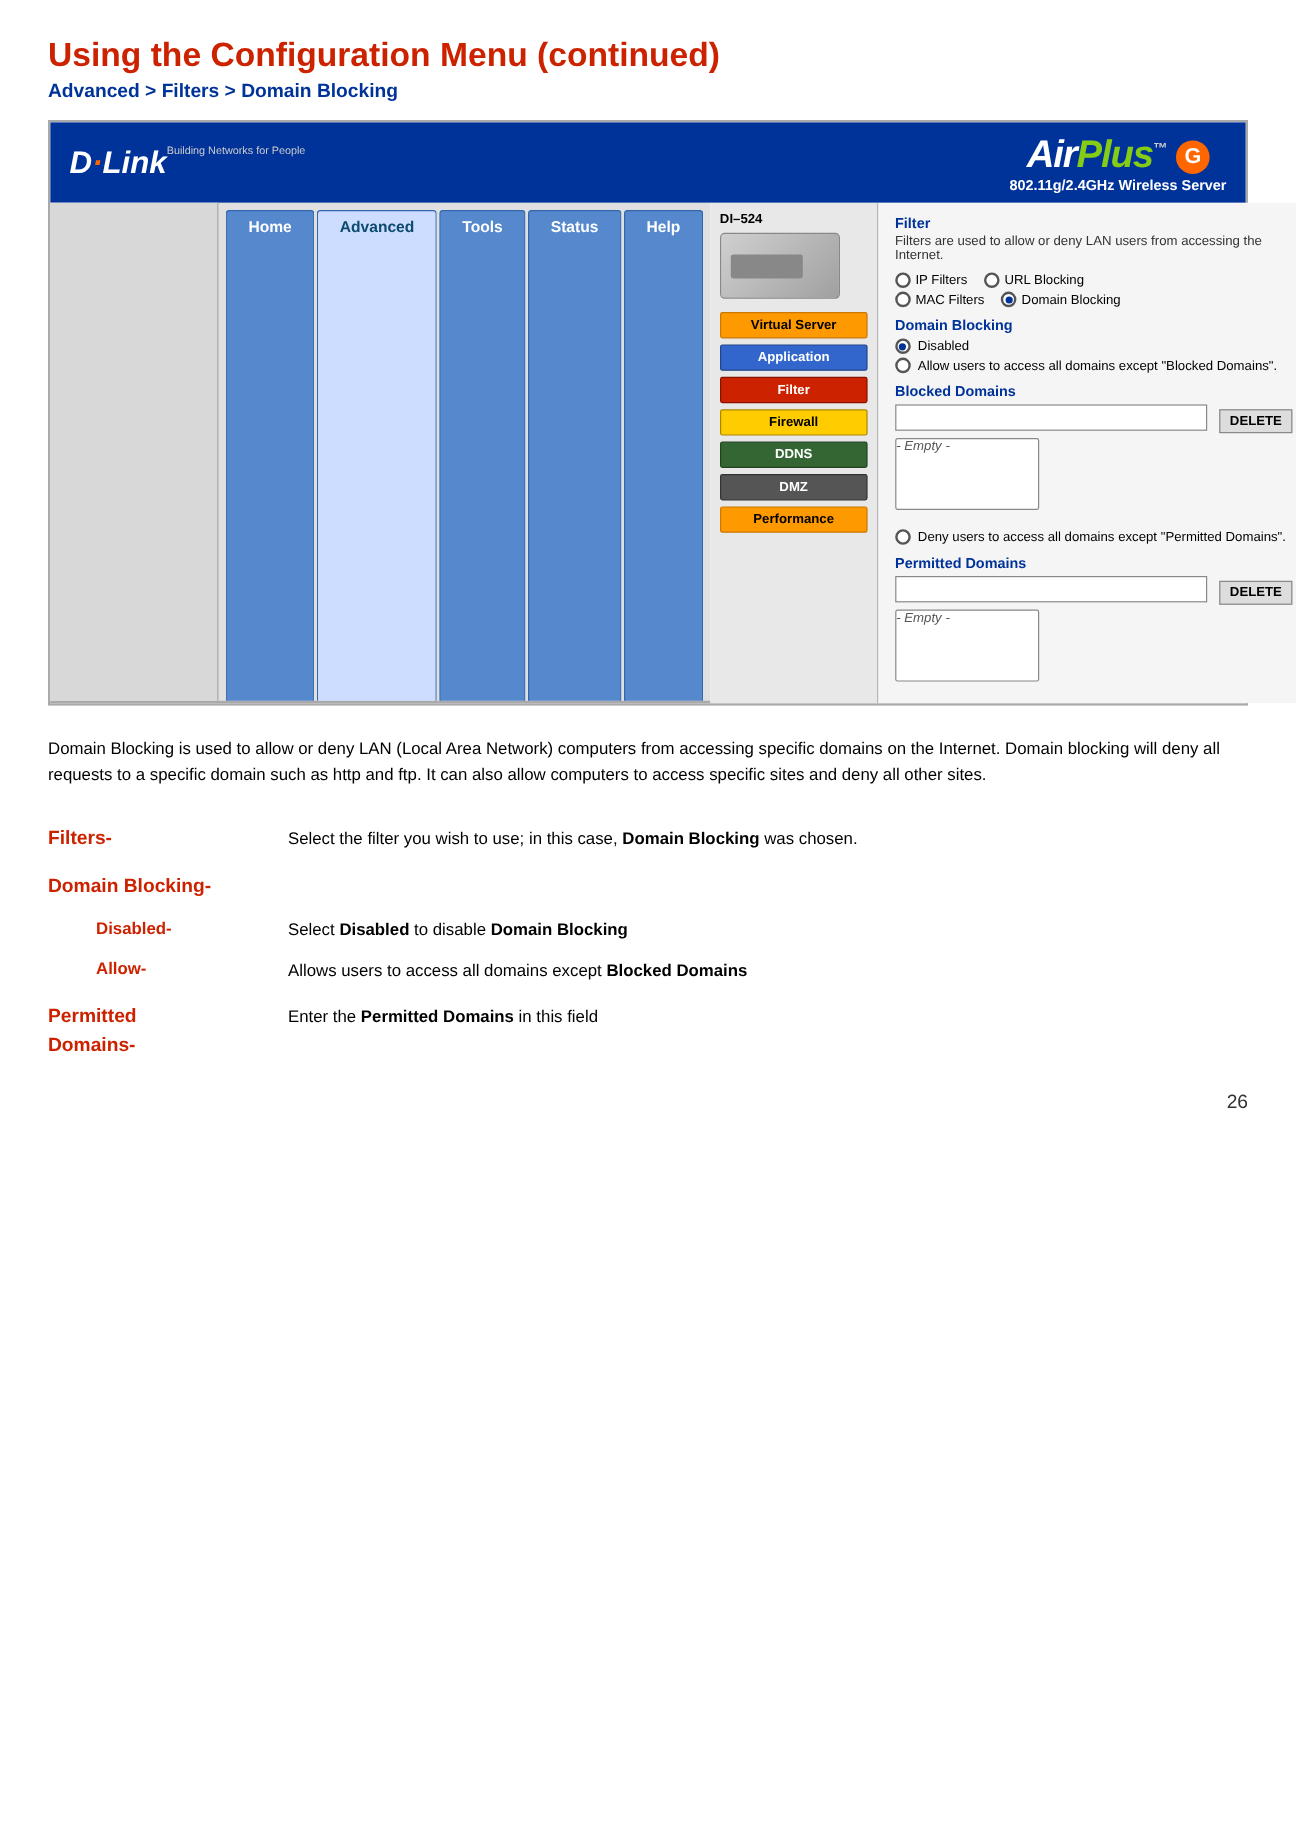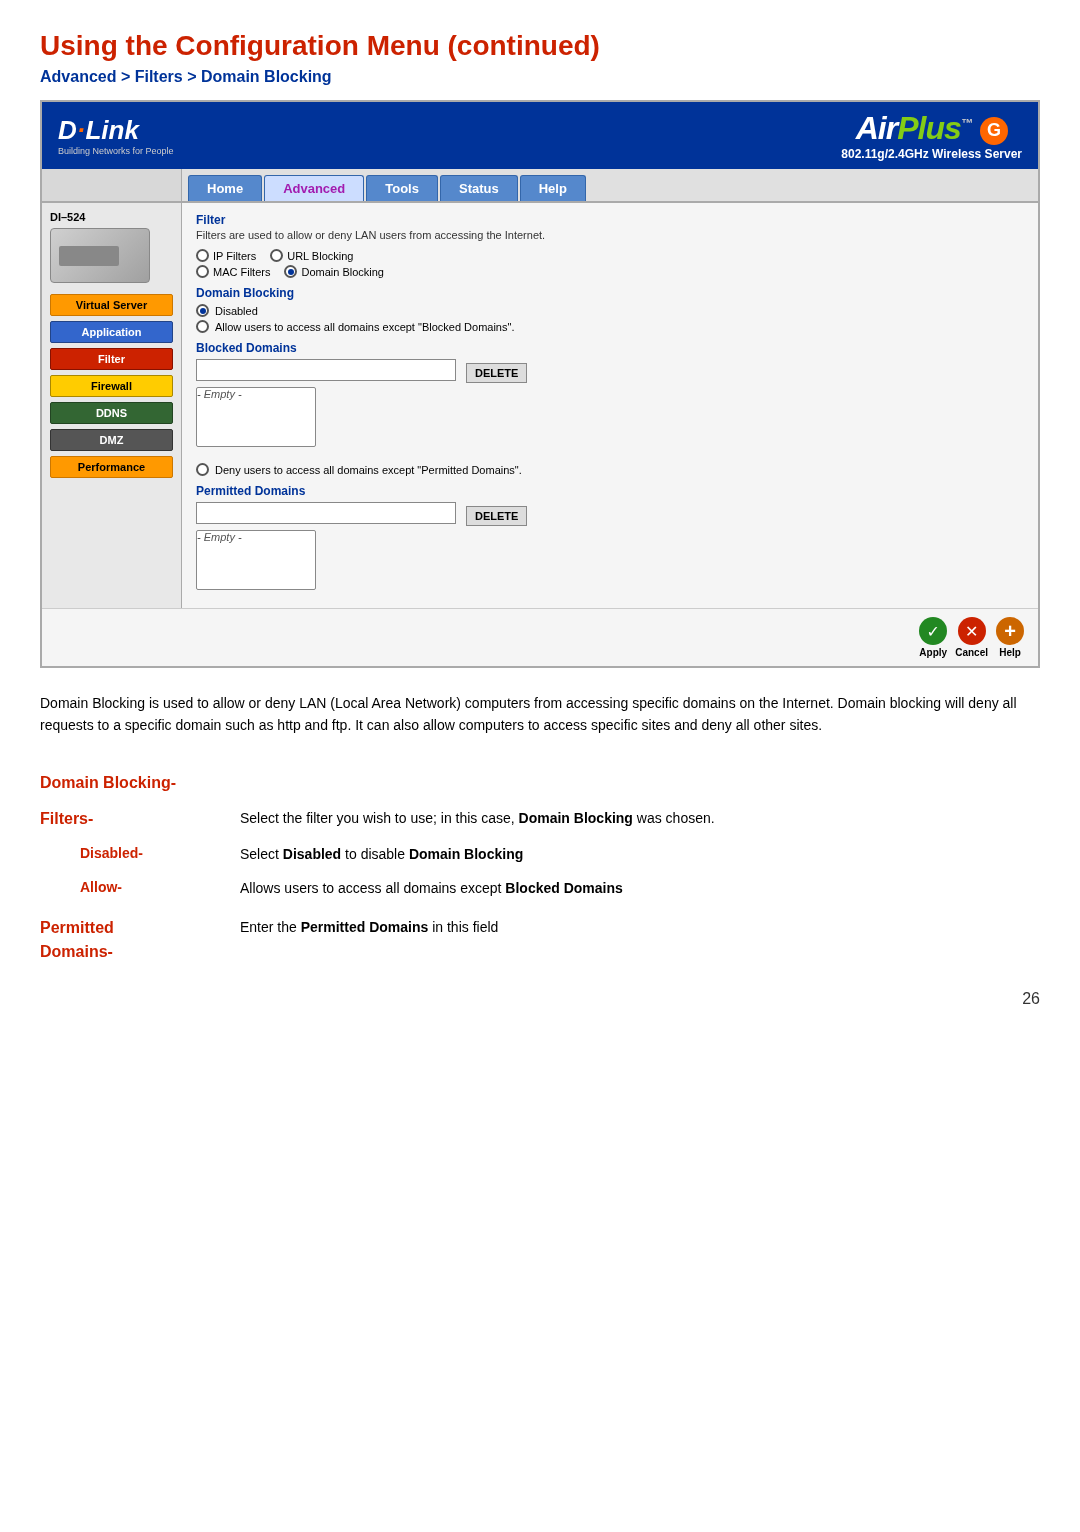--- a/index.html
+++ b/index.html
@@ -37,21 +37,21 @@
     .router-header {
       background: #003399;
       display: flex;
       align-items: center;
       justify-content: space-between;
       padding: 8px 16px;
     }
 
     .dlink-logo {
       display: flex;
-      flex-direction: column;
+      flex-direction: row;
       color: #fff;
     }
 
     .dlink-logo-main {
       font-size: 26px;
       font-weight: bold;
       color: #fff;
       font-style: italic;
     }
 
@@ -117,21 +117,21 @@
       color: #fff;
       background: #5588cc;
       border: 1px solid #3366aa;
       border-bottom: none;
       cursor: pointer;
       border-radius: 3px 3px 0 0;
     }
 
     .nav-tab.active {
       background: #ccddff;
-      color: #a21caf;
+      color: #0c4a6e;
     }
 
     .content-sidebar {
       width: 140px;
       background: #e8e8e8;
       border-right: 1px solid #aaa;
       padding: 8px;
       display: flex;
       flex-direction: column;
       gap: 5px;
@@ -309,21 +309,21 @@
 
     .page-number {
       text-align: right;
       font-size: 16px;
       color: #333;
       margin-top: 16px;
     }
 
     .router-body {
       display: flex;
-      flex-direction: column;
+      flex-direction: row;
     }
 
     .nav-row {
       background: #e0e0e0;
       display: flex;
       border-bottom: 2px solid #aaa;
     }
 
     .nav-tabs-area {
       display: flex;
@@ -489,28 +489,28 @@
     </div>
 
   </div>
 </div>
 
 <div class="desc-section">Domain Blocking is used to allow or deny LAN (Local Area Network) computers from accessing specific domains on the Internet. Domain blocking will deny all requests to a specific domain such as http and ftp. It can also allow computers to access specific sites and deny all other sites.</div>
 
 <table class="feature-table">
   <tbody>
       <tr>
-    <td style="font-weight:bold; color:#cc2200; font-size:16px; vertical-align:top; padding-right:20px; padding-top:10px;">Domain Blocking-</td>
-    <td></td>
-  </tr>
-  <tr>
     <td style="font-weight:bold; color:#cc2200; font-size:16px; vertical-align:top; padding-right:20px;">Filters-</td>
     <td style="font-size:14px; line-height:1.6;">
       Select the filter you wish to use; in this case, <strong>Domain Blocking</strong> was chosen.
     </td>
+  </tr>
+  <tr>
+    <td style="font-weight:bold; color:#cc2200; font-size:16px; vertical-align:top; padding-right:20px; padding-top:10px;">Domain Blocking-</td>
+    <td></td>
   </tr>
   <tr>
     <td style="font-weight:bold; color:#cc2200; font-size:14px; padding-left:40px; padding-right:10px; vertical-align:top;">Disabled-</td>
     <td style="font-size:14px; line-height:1.6;">
       Select <strong>Disabled</strong> to disable <strong>Domain Blocking</strong>
     </td>
   </tr>
   <tr>
     <td style="font-weight:bold; color:#cc2200; font-size:14px; padding-left:40px; padding-right:10px; vertical-align:top;">Allow-</td>
     <td style="font-size:14px; line-height:1.6;">

